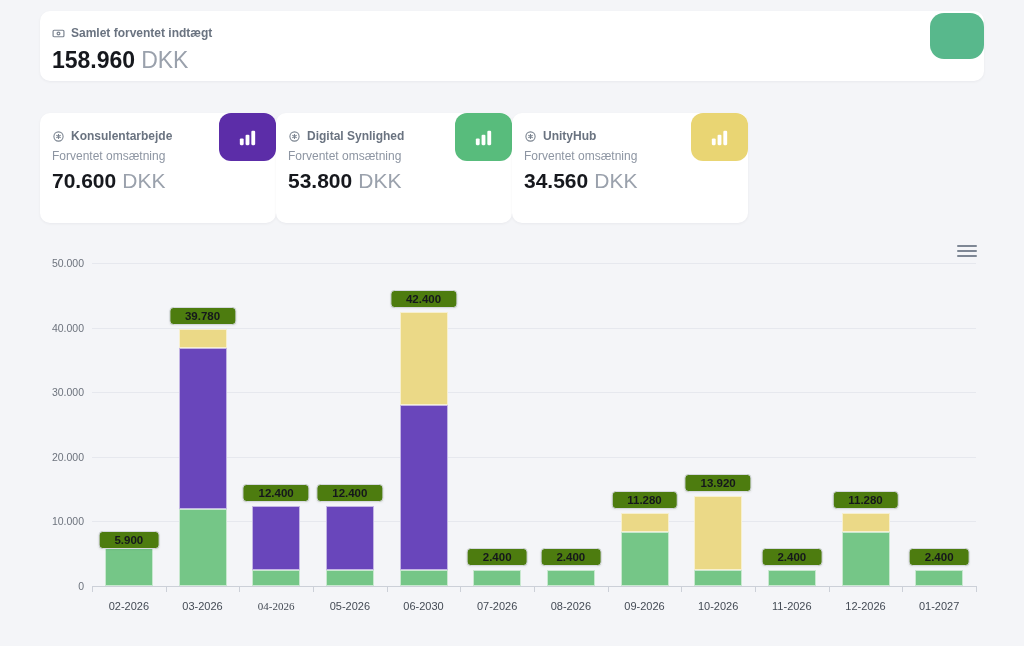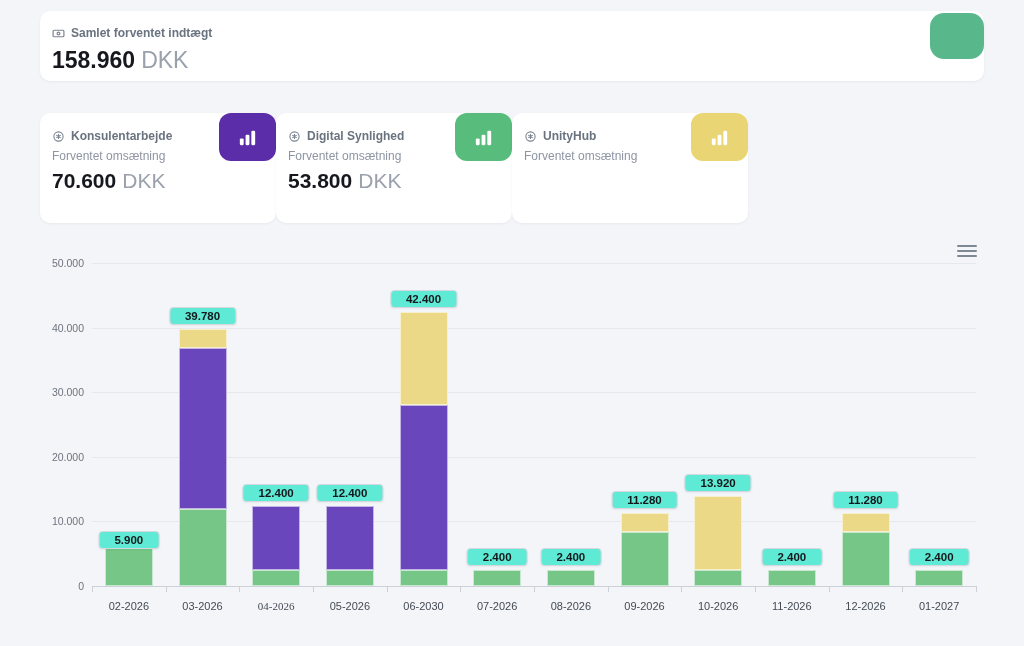--- a/index.html
+++ b/index.html
@@ -58,21 +58,21 @@
   .chart-menu span { display:block; height:2px; background:#7e8795; border-radius:1px; }
   .gridline { position:absolute; height:1px; background:#e6e8ee; }
   .gridline.zero { background:#ccd0d8; }
   .ylabel { position:absolute; left:0; width:44px; text-align:right;
     font-size:10.5px; color:#6d737d; }
   .xlabel { position:absolute; text-align:center; font-size:11px; color:#434a54; }
   .axis-tick { position:absolute; width:1px; height:6px; background:#ccd0d8; }
   .seg { position:absolute; border:1px solid rgba(255,255,255,.6); }
   .dlabel {
     position:absolute; transform:translateX(-50%); white-space:nowrap;
-    background:#5eead4; border:1px solid #d5d8df; border-radius:4px;
+    background:#4d7c0f; border:1px solid #d5d8df; border-radius:4px;
     padding:2px 15px; font-size:11.5px; font-weight:700; color:#15171c;
     box-shadow:0 1px 2px rgba(0,0,0,.05);
   }
 </style>
 </head>
 <body>
 
 <section class="card summary-card">
   <div class="card-head">
     <svg width="13" height="13" viewBox="0 0 24 24" fill="none" stroke-width="2.2">
@@ -130,20 +130,23 @@
   </div>
     <div class="pcard">
     <div class="card-head">
       <svg width="13" height="13" viewBox="0 0 24 24" fill="none" stroke-width="2">
         <circle cx="12" cy="12" r="8.5"></circle>
           <path d="M12 7.5v9M8 9.8l8 4.4M16 9.8l-8 4.4"></path>
       </svg>
       <span class="pcard-title">UnityHub</span>
     </div>
     <div class="pcard-sub">Forventet omsætning</div>
+    <div class="card-value">
+      <span class="num">34.560</span><span class="cur">DKK</span>
+    </div>
     <div class="corner-badge" style="background: rgb(233, 213, 115);">
       <svg width="23" height="23" viewBox="0 0 24 24" fill="#ffffff">
         <rect x="4" y="13" width="4" height="7" rx="1.2"></rect>
         <rect x="10" y="9" width="4" height="11" rx="1.2"></rect>
         <rect x="16" y="5" width="4" height="15" rx="1.2"></rect>
       </svg>
     </div>
   </div>
   </section>
 

